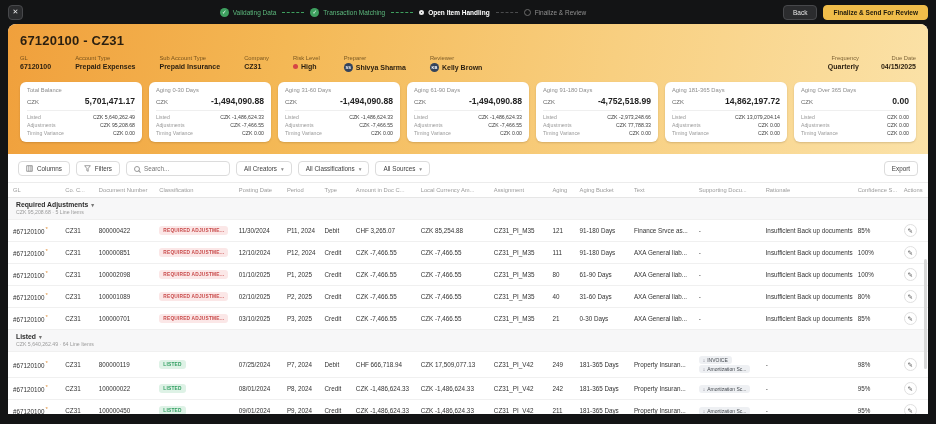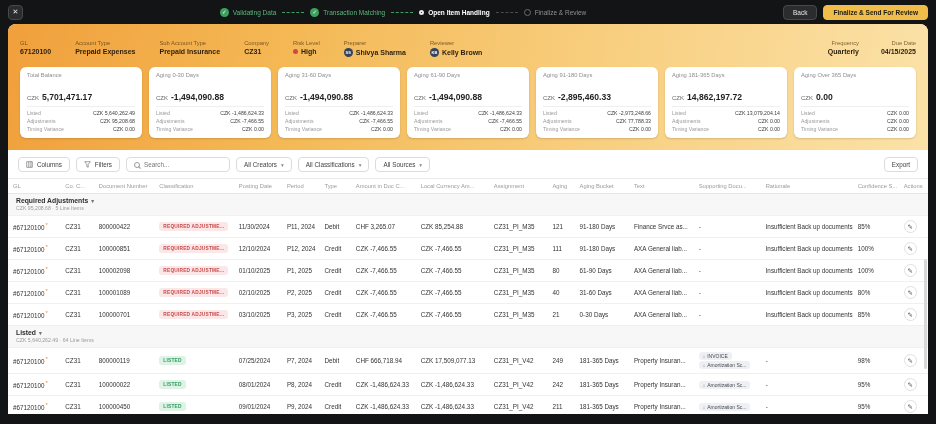--- a/index.html
+++ b/index.html
@@ -43,21 +43,21 @@
   .hvalue { font-size:7px; font-weight:bold; color:#2a1f10; display:flex; align-items:center; gap:3px; white-space:nowrap; }
   .dot { width:5px; height:5px; border-radius:50%; background:#d64545; }
   .avatar { width:9px; height:9px; border-radius:50%; background:#33435c; color:#fff; font-size:4px;
             display:flex; align-items:center; justify-content:center; font-weight:bold; }
   .hdr-right { margin-left:auto; display:flex; gap:22px; }
 
   
   .cards { display:flex; gap:7px; margin-top:10px; }
   .card { flex:1; background:#fff; border-radius:6px; padding:5px 7px 6px; box-shadow:0 1px 2px rgba(60,35,5,.18); min-width:0; }
   .card-title { font-size:5.8px; color:#8d8d8d; white-space:nowrap; overflow:hidden; }
-  .card-amt { display:flex; align-items:baseline; margin-top:14px; gap:3px; }
+  .card-amt { display:flex; align-items:baseline; justify-content:space-between; margin-top:3px; gap:3px; }
   .cur { font-size:6px; color:#666; }
   .amt { font-size:8.6px; font-weight:bold; color:#1f1f1f; white-space:nowrap; overflow:hidden; }
   .card-rows { margin-top:4px; border-top:1px solid #efefef; padding-top:3px; display:flex; flex-direction:column; gap:2px; }
   .crow { display:flex; justify-content:space-between; font-size:5.2px; gap:3px; }
   .crow .cl { color:#9a9a9a; white-space:nowrap; }
   .crow .cv { color:#3c3c3c; white-space:nowrap; overflow:hidden; }
 
   
   .toolbar { display:flex; align-items:center; gap:6px; padding:7px 10px 6px; background:#fff; }
   .tool { display:flex; align-items:center; gap:4px; border:1px solid #dcdcdc; border-radius:4px; padding:3px 7px;
@@ -125,20 +125,21 @@
       </div>
     <div class="topbar-actions">
       <button class="tbtn btn-back">Back</button>
       <button class="tbtn btn-primary">Finalize &amp; Send For Review</button>
     </div>
   </div>
 
   <div class="panel">
 
     <div class="hdr">
+      <div class="hdr-title">67120100 - CZ31</div>
       <div class="hdr-fields-row">
         <div class="hdr-fields">
             <div class="hfield">
               <div class="hlabel">GL</div>
               <div class="hvalue">
                 <span>67120100</span>
               </div>
             </div>
             <div class="hfield">
               <div class="hlabel">Account Type</div>
@@ -273,21 +274,21 @@
               <div class="crow">
                 <span class="cl">Timing Variance</span>
                 <span class="cv">CZK 0.00</span>
               </div>
             </div>
           </div>
           <div class="card">
             <div class="card-title">Aging 91-180 Days</div>
             <div class="card-amt">
               <span class="cur">CZK</span>
-              <span class="amt">-2,895,460.33</span>
+              <span class="amt">-4,752,518.99</span>
             </div>
             <div class="card-rows">
               <div class="crow">
                 <span class="cl">Listed</span>
                 <span class="cv">CZK -2,973,248.66</span>
               </div>
               <div class="crow">
                 <span class="cl">Adjustments</span>
                 <span class="cv">CZK 77,788.33</span>
               </div>

